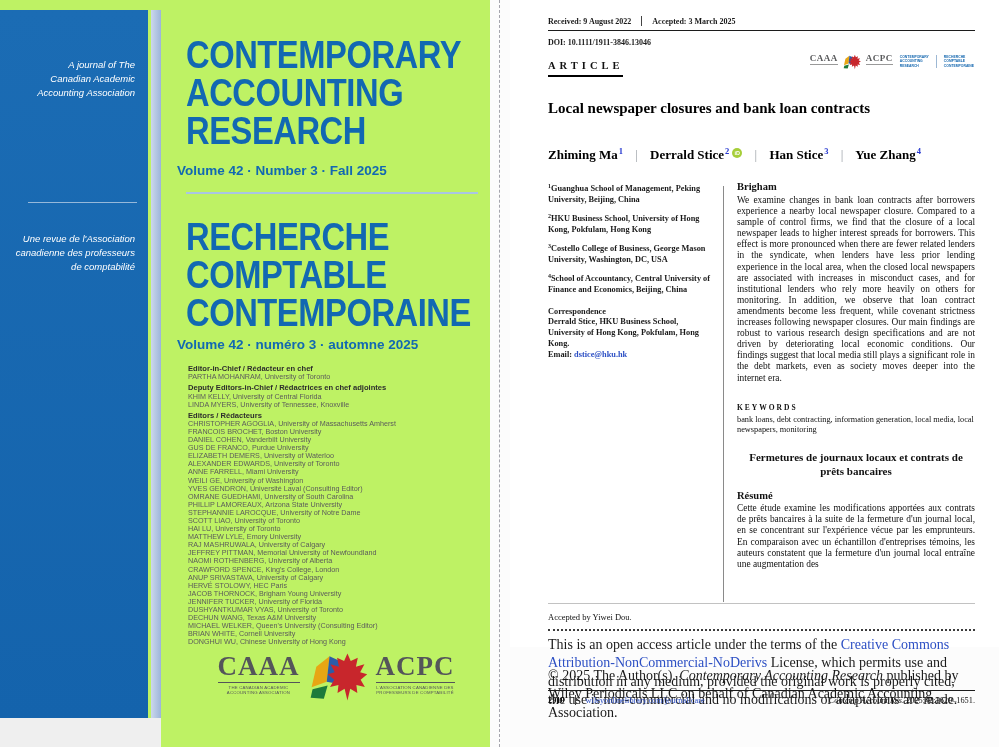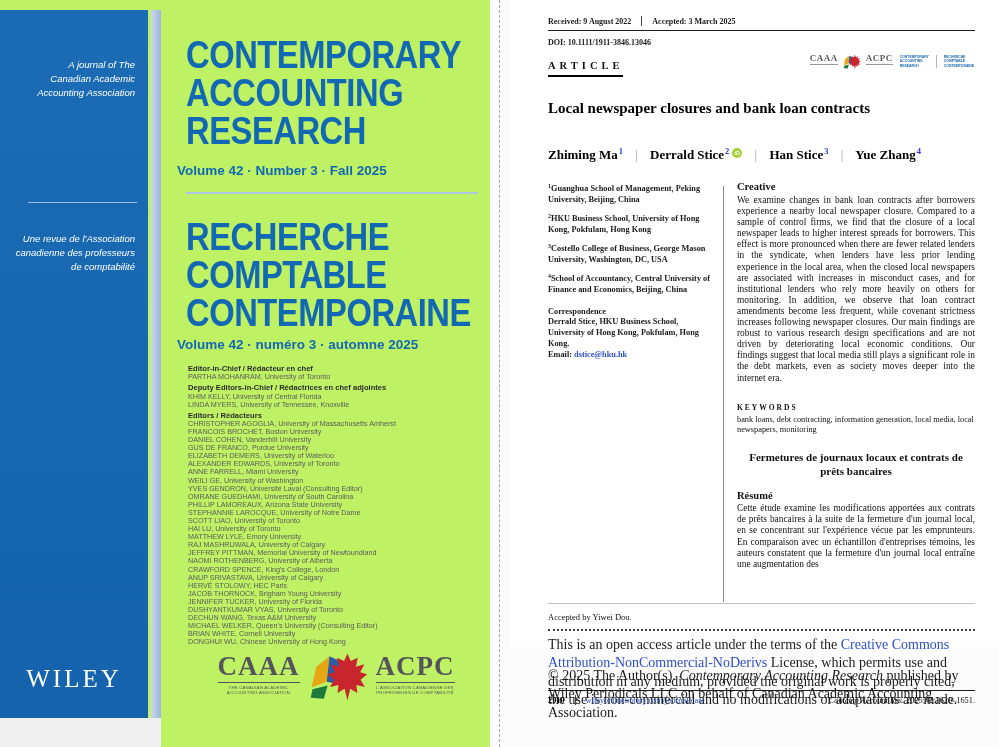--- a/index.html
+++ b/index.html
@@ -112,21 +112,20 @@
 
   <div class="cover">
     <div class="band">
       <div class="tagline tagline-en">A journal of The
 Canadian Academic
 Accounting Association</div>
       <div class="band-divider"></div>
       <div class="tagline tagline-fr">Une revue de l'Association
 canadienne des professeurs
 de comptabilité</div>
-      <div class="wiley">WILEY</div>
     </div>
     <div class="band-stripe"></div>
     <div class="cover-foot"></div>
 
     <div id="title-en" class="cover-title">CONTEMPORARY
 ACCOUNTING
 RESEARCH</div>
     <div id="vol-en" class="vol-line">Volume 42  ·  Number 3  ·  Fall 2025</div>
     <div class="cover-hr"></div>
     <div id="title-fr" class="cover-title">RECHERCHE
@@ -253,21 +252,21 @@
       <div class="corr-heading">Correspondence</div>
       <div>Derrald Stice, HKU Business School, University of Hong Kong, Pokfulam, Hong Kong.</div>
       <div>
         <span>Email: </span><a href="#" class="email-link">dstice@hku.hk</a>
       </div>
     </div>
 
     <div class="col-rule"></div>
 
     <div class="abs-col">
-      <div class="abs-heading">Creative</div>
+      <div class="abs-heading">Brigham</div>
       <div class="abs-text">We examine changes in bank loan contracts after borrowers experience a nearby local newspaper closure. Compared to a sample of control firms, we find that the closure of a local newspaper leads to higher interest spreads for borrowers. This effect is more pronounced when there are fewer related lenders in the syndicate, when lenders have less prior lending experience in the local area, when the closed local newspapers are associated with increases in misconduct cases, and for institutional lenders who rely more heavily on others for monitoring. In addition, we observe that loan contract amendments become less frequent, while covenant strictness increases following newspaper closures. Our main findings are robust to various research design specifications and are not driven by deteriorating local economic conditions. Our findings suggest that local media still plays a significant role in the debt markets, even as society moves deeper into the internet era.</div>
       <div class="kw-heading">KEYWORDS</div>
       <div class="kw-text">bank loans, debt contracting, information generation, local media, local newspapers, monitoring</div>
       <div class="fr-title">Fermetures de journaux locaux et contrats de prêts bancaires</div>
       <div class="fr-heading">Résumé</div>
       <div class="fr-text">Cette étude examine les modifications apportées aux contrats de prêts bancaires à la suite de la fermeture d'un journal local, en se concentrant sur l'expérience vécue par les emprunteurs. En comparaison avec un échantillon d'entreprises témoins, les auteurs constatent que la fermeture d'un journal local entraîne une augmentation des</div>
     </div>
 
     <div class="rule-light"></div>
     <div class="accepted-by">Accepted by Yiwei Dou.</div>

